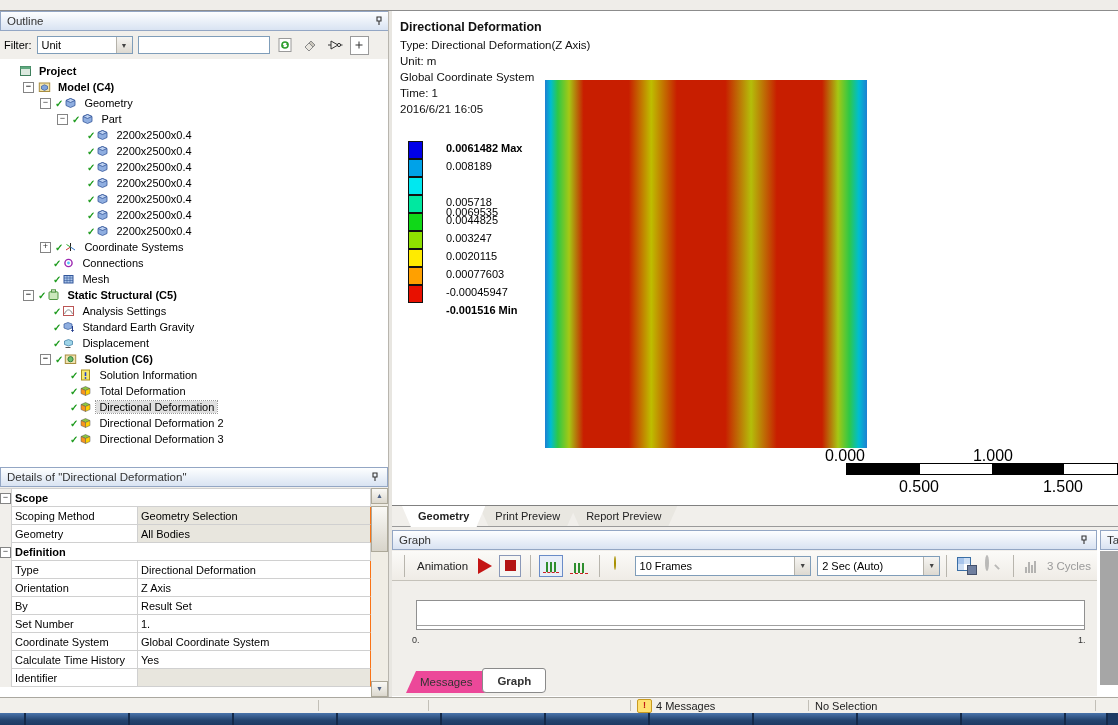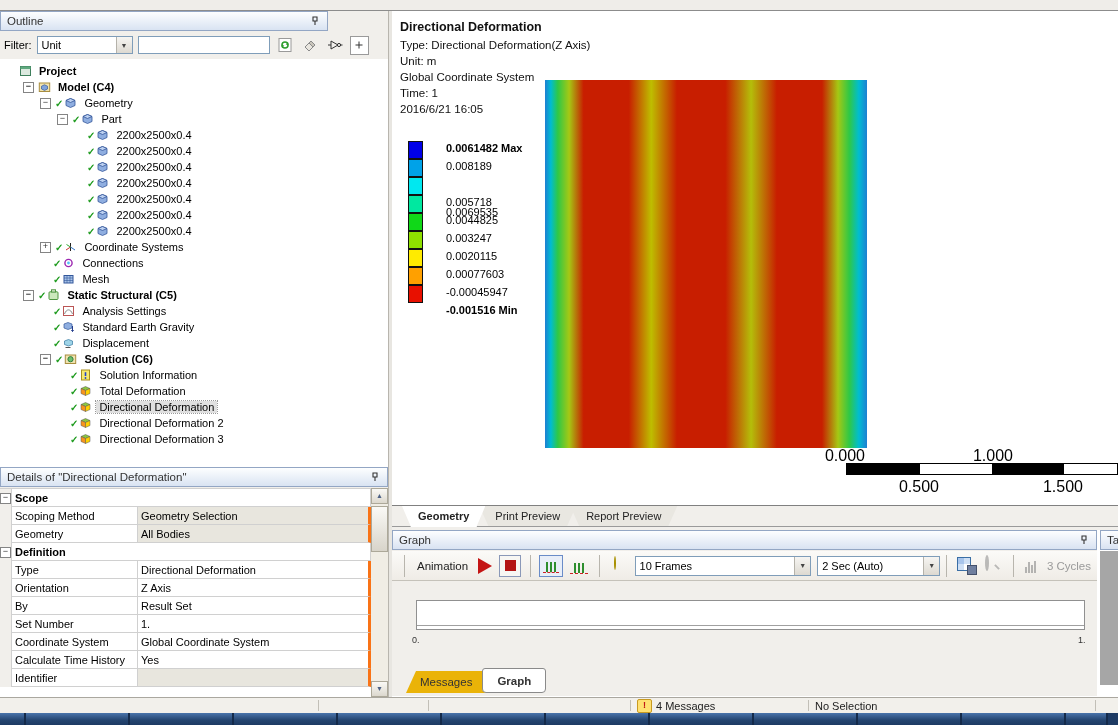--- a/index.html
+++ b/index.html
@@ -8,21 +8,21 @@
   .abs{position:absolute;}
   
   .phdr{height:20px;background:linear-gradient(#fdfeff,#d9e3f2);border:1px solid #93a6c4;
         display:flex;align-items:center;padding:0 6px;font-size:11.5px;color:#333;box-sizing:border-box;}
   .phdr .ttl{flex:1;white-space:nowrap;overflow:hidden;}
   .pin{width:12px;height:12px;display:flex;align-items:center;justify-content:center;cursor:pointer;}
   
   #topstrip{left:0;top:0;width:1118px;height:11px;background:#efede9;border-bottom:1px solid #8c8c8c;box-sizing:border-box;}
   
   #leftcol{left:0;top:11px;width:388px;height:686px;background:#f1efeb;}
-  #outline-hdr{left:0;top:0;width:328px;}
+  #outline-hdr{left:0;top:0;width:392px;}
   #filterrow{left:0;top:21px;width:388px;height:26px;display:flex;align-items:center;padding:0 4px;box-sizing:border-box;gap:5px;}
   .combo{background:#fff;border:1px solid #7f9db9;height:18px;display:flex;align-items:center;
          box-sizing:border-box;position:relative;font-size:11px;}
   .combo .cval{flex:1;padding-left:4px;white-space:nowrap;overflow:hidden;}
   .combo .carr{width:15px;height:100%;background:linear-gradient(#f6f5f2,#ddd9d1);border-left:1px solid #b5b2aa;
          display:flex;align-items:center;justify-content:center;font-size:7px;color:#444;}
   .tinput{background:#fff;border:1px solid #7f9db9;height:18px;box-sizing:border-box;}
   .fbtn{width:20px;height:19px;display:flex;align-items:center;justify-content:center;cursor:pointer;}
   #tree{left:0;top:48px;width:388px;height:412px;background:#fff;overflow:hidden;padding-top:4px;box-sizing:border-box;}
   .trow{height:16px;display:flex;align-items:center;white-space:nowrap;cursor:default;}
@@ -35,21 +35,21 @@
   .tlabel{padding:0 3px;}
   .tlabel.sel{background:#e0e0e0;outline:1px dotted #9a9a9a;}
   
   #details-hdr{left:0;top:456px;width:388px;}
   #dtable{left:0;top:477px;width:371px;height:209px;background:#fff;border-top:1px solid #d0d0d0;}
   .drow{display:flex;height:18px;box-sizing:border-box;font-size:11px;align-items:stretch;}
   .dgut{width:11px;background:#f1efeb;flex:none;display:flex;align-items:center;justify-content:center;}
   .dgroup{flex:1;border:1px solid #d0d0d0;border-top:none;font-weight:bold;display:flex;align-items:center;padding-left:3px;background:#fff;}
   .dname{width:122px;flex:none;border-left:1px solid #d0d0d0;border-bottom:1px solid #d0d0d0;
          display:flex;align-items:center;padding-left:3px;background:#fff;}
-  .dval{flex:1;border-left:1px solid #d0d0d0;border-right:3px solid #f97316;border-bottom:1px solid #d0d0d0;
+  .dval{flex:1;border-left:1px solid #d0d0d0;border-right:1px solid #f97316;border-bottom:1px solid #d0d0d0;
         display:flex;align-items:center;padding-left:3px;background:#fff;}
   .dval.shade{background:#e8e6de;}
   .gminus{width:9px;height:9px;border:1px solid #848484;background:#fff;font-size:9px;line-height:7px;text-align:center;color:#333;}
   
   .sbar{position:absolute;width:17px;background:#f0ede5;}
   .sbtn{position:absolute;left:0;width:17px;height:16px;background:linear-gradient(#faf9f6,#dcd8ce);
         border:1px solid #aca899;box-sizing:border-box;text-align:center;font-size:7px;line-height:14px;color:#4d6185;}
   .sthumb{position:absolute;left:0;width:17px;background:linear-gradient(#faf9f6,#d8d4ca);border:1px solid #aca899;box-sizing:border-box;}
   
   #vdiv{left:388px;top:11px;width:4px;height:686px;background:#e8e6e1;border-left:1px solid #b8b5ae;box-sizing:border-box;}
@@ -100,21 +100,21 @@
   .mag .h{position:absolute;left:9px;top:9px;width:6px;height:2px;background:#8a8a8a;transform:rotate(45deg);}
   .cyc{display:flex;align-items:flex-end;gap:1px;height:14px;margin:0 5px;opacity:0.6;}
   .cyc i{width:2px;background:#8a8a8a;}
   .gray{color:#9a9a9a;}
   #timeline{left:24px;top:70px;width:669px;height:30px;background:#fff;border:1px solid #909090;box-sizing:border-box;position:absolute;}
   #timeline .axis{position:absolute;left:0;right:0;bottom:3px;height:0;border-top:1px solid #a0a0a0;}
   .tlnum{position:absolute;font-size:9px;color:#333;}
   
   #gtabs{position:absolute;left:14px;bottom:3px;display:flex;align-items:flex-end;height:24px;}
   .gtab{height:22px;padding:0 14px;display:flex;align-items:center;font-size:11.5px;color:#333;cursor:pointer;
-        clip-path:polygon(10px 0,calc(100% - 4px) 0,100% 100%,0 100%);background:#eab308;margin-right:-4px;}
+        clip-path:polygon(10px 0,calc(100% - 4px) 0,100% 100%,0 100%);background:#ec4899;margin-right:-4px;}
   .gtab.active{clip-path:none;background:#fff;border:1px solid #8a8a8a;border-radius:3px 3px 4px 4px;font-weight:bold;z-index:2;height:23px;}
   
   #tabular{left:1100px;top:530px;width:18px;height:166px;background:#fff;}
   #tabular .phdr{width:40px;}
   #tabular .tbody{position:absolute;left:0;top:21px;width:18px;height:134px;background:#a6a6a6;}
   
   #statusbar{left:0;top:697px;width:1118px;height:16px;background:#f2f0eb;border-top:1px solid #aaa79f;box-sizing:border-box;}
   .sdiv{position:absolute;top:2px;bottom:2px;width:1px;background:#c2bfb7;}
   .stext{position:absolute;top:0;height:15px;display:flex;align-items:center;font-size:11px;color:#222;gap:4px;}
   .warn{width:13px;height:12px;background:#ffe070;border:1px solid #c89a20;border-radius:2px;color:#c01818;

